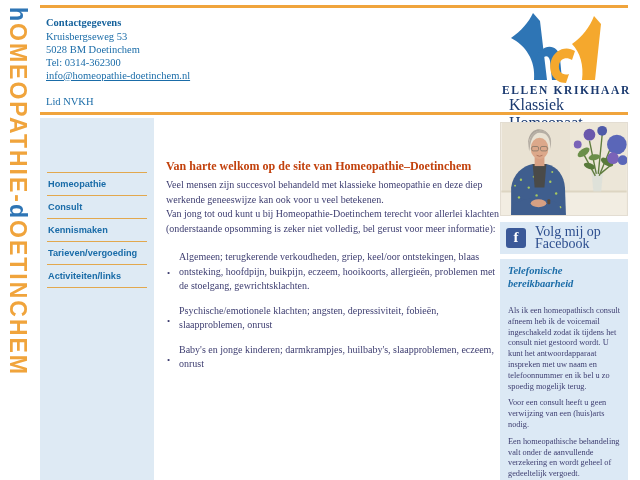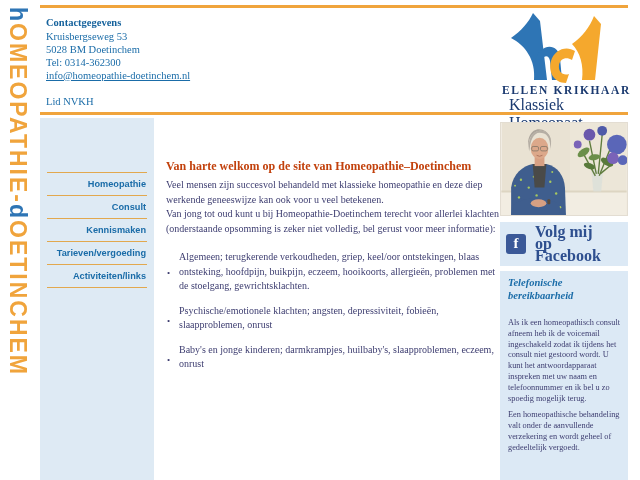--- a/index.html
+++ b/index.html
@@ -30,21 +30,21 @@
   .contact a.email { color:#1a6ca8; text-decoration:underline; cursor:pointer;font-family:Liberation Serif, serif; }
   .contact .member { margin-top:13px; }
 
   
   .logo { position:absolute; left:502px; top:10px; width:128px; }
   .logo svg { display:block; margin-left:4px; }
   .logo-name { font-weight:bold; font-size:11.5px; letter-spacing:1.6px; color:#1b3a70; white-space:nowrap; }
   .logo-sub { font-size:16px; color:#1b3a70; margin-left:7px; }
 
   
-  .sidebar { position:absolute; left:40px; top:118px; width:114px; height:362px; background:#deeaf4;text-align:right; }
+  .sidebar { position:absolute; left:40px; top:118px; width:114px; height:362px; background:#deeaf4; }
   .menu { list-style:none; margin:54px 7px 0 7px; border-top:1px solid #e2a84e; }
   .menu li {
     border-bottom:1px solid #e2a84e; padding:6px 1px 6px 1px;
     font-family:"Liberation Sans", sans-serif; font-weight:bold;
     font-size:9.2px; color:#1a6ca8; cursor:pointer;
   }
 
   
   .main { position:absolute; left:166px; top:159px; width:336px; font-size:10px; line-height:14.5px; }
   .main h1 { font-size:12px; line-height:15px; color:#c2410c; margin-bottom:4px; }
@@ -55,21 +55,21 @@
 
   
   .rightcol { position:absolute; left:500px; top:122px; width:128px; }
   .photo { width:128px; height:94px; display:block; border:1px solid #e3ddd2; }
   .fbbox { margin-top:6px; background:#dce9f5; display:flex; align-items:center; gap:9px; padding:4px 6px; cursor:pointer; }
   .fbicon {
     width:20px; height:20px; background:#3b5998; border-radius:3px; flex:0 0 20px;
     color:#ffffff; font-weight:bold; font-size:15px; line-height:19px; text-align:center;
     font-family:"Liberation Serif", serif;
   }
-  .fblabel { font-weight:bold; font-size:16px; line-height:12px; color:#2e4f8f; width:70px; }
+  .fblabel { font-weight:normal; font-size:14px; line-height:12px; color:#2e4f8f; width:70px; }
   .phonebox { margin-top:5px; background:#dce9f5; padding:6px 7px 8px 8px; font-size:8.3px; line-height:10.8px; height:227px; overflow:hidden; }
   .phonebox h2 { font-size:10.5px; line-height:12.5px; color:#1a6ca8; margin-bottom:6px;font-style:italic; }
   .phonebox p { margin-top:6px; }
   .phonebox p:first-of-type { margin-top:16px; }
 </style>
 </head>
 <body>
 
 <div class="rule rule-top"></div>
 <div class="rule rule-mid"></div>
@@ -195,15 +195,16 @@
   </svg>
 
   <div class="fbbox">
     <div class="fbicon">f</div>
     <div class="fblabel">Volg mij op Facebook</div>
   </div>
 
   <div class="phonebox">
     <h2>Telefonische bereikbaarheid</h2>
     <p>Als ik een homeopathisch consult afneem heb ik de voicemail ingeschakeld zodat ik tijdens het consult niet gestoord wordt. U kunt het antwoordapparaat inspreken met uw naam en telefoonnummer en ik bel u zo spoedig mogelijk terug.</p>
+    <p>Voor een consult heeft u geen verwijzing van een (huis)arts nodig.</p>
     <p>Een homeopathische behandeling valt onder de aanvullende verzekering en wordt geheel of gedeeltelijk vergoedt.</p>
   </div>
 </div>
 
 </body></html>

